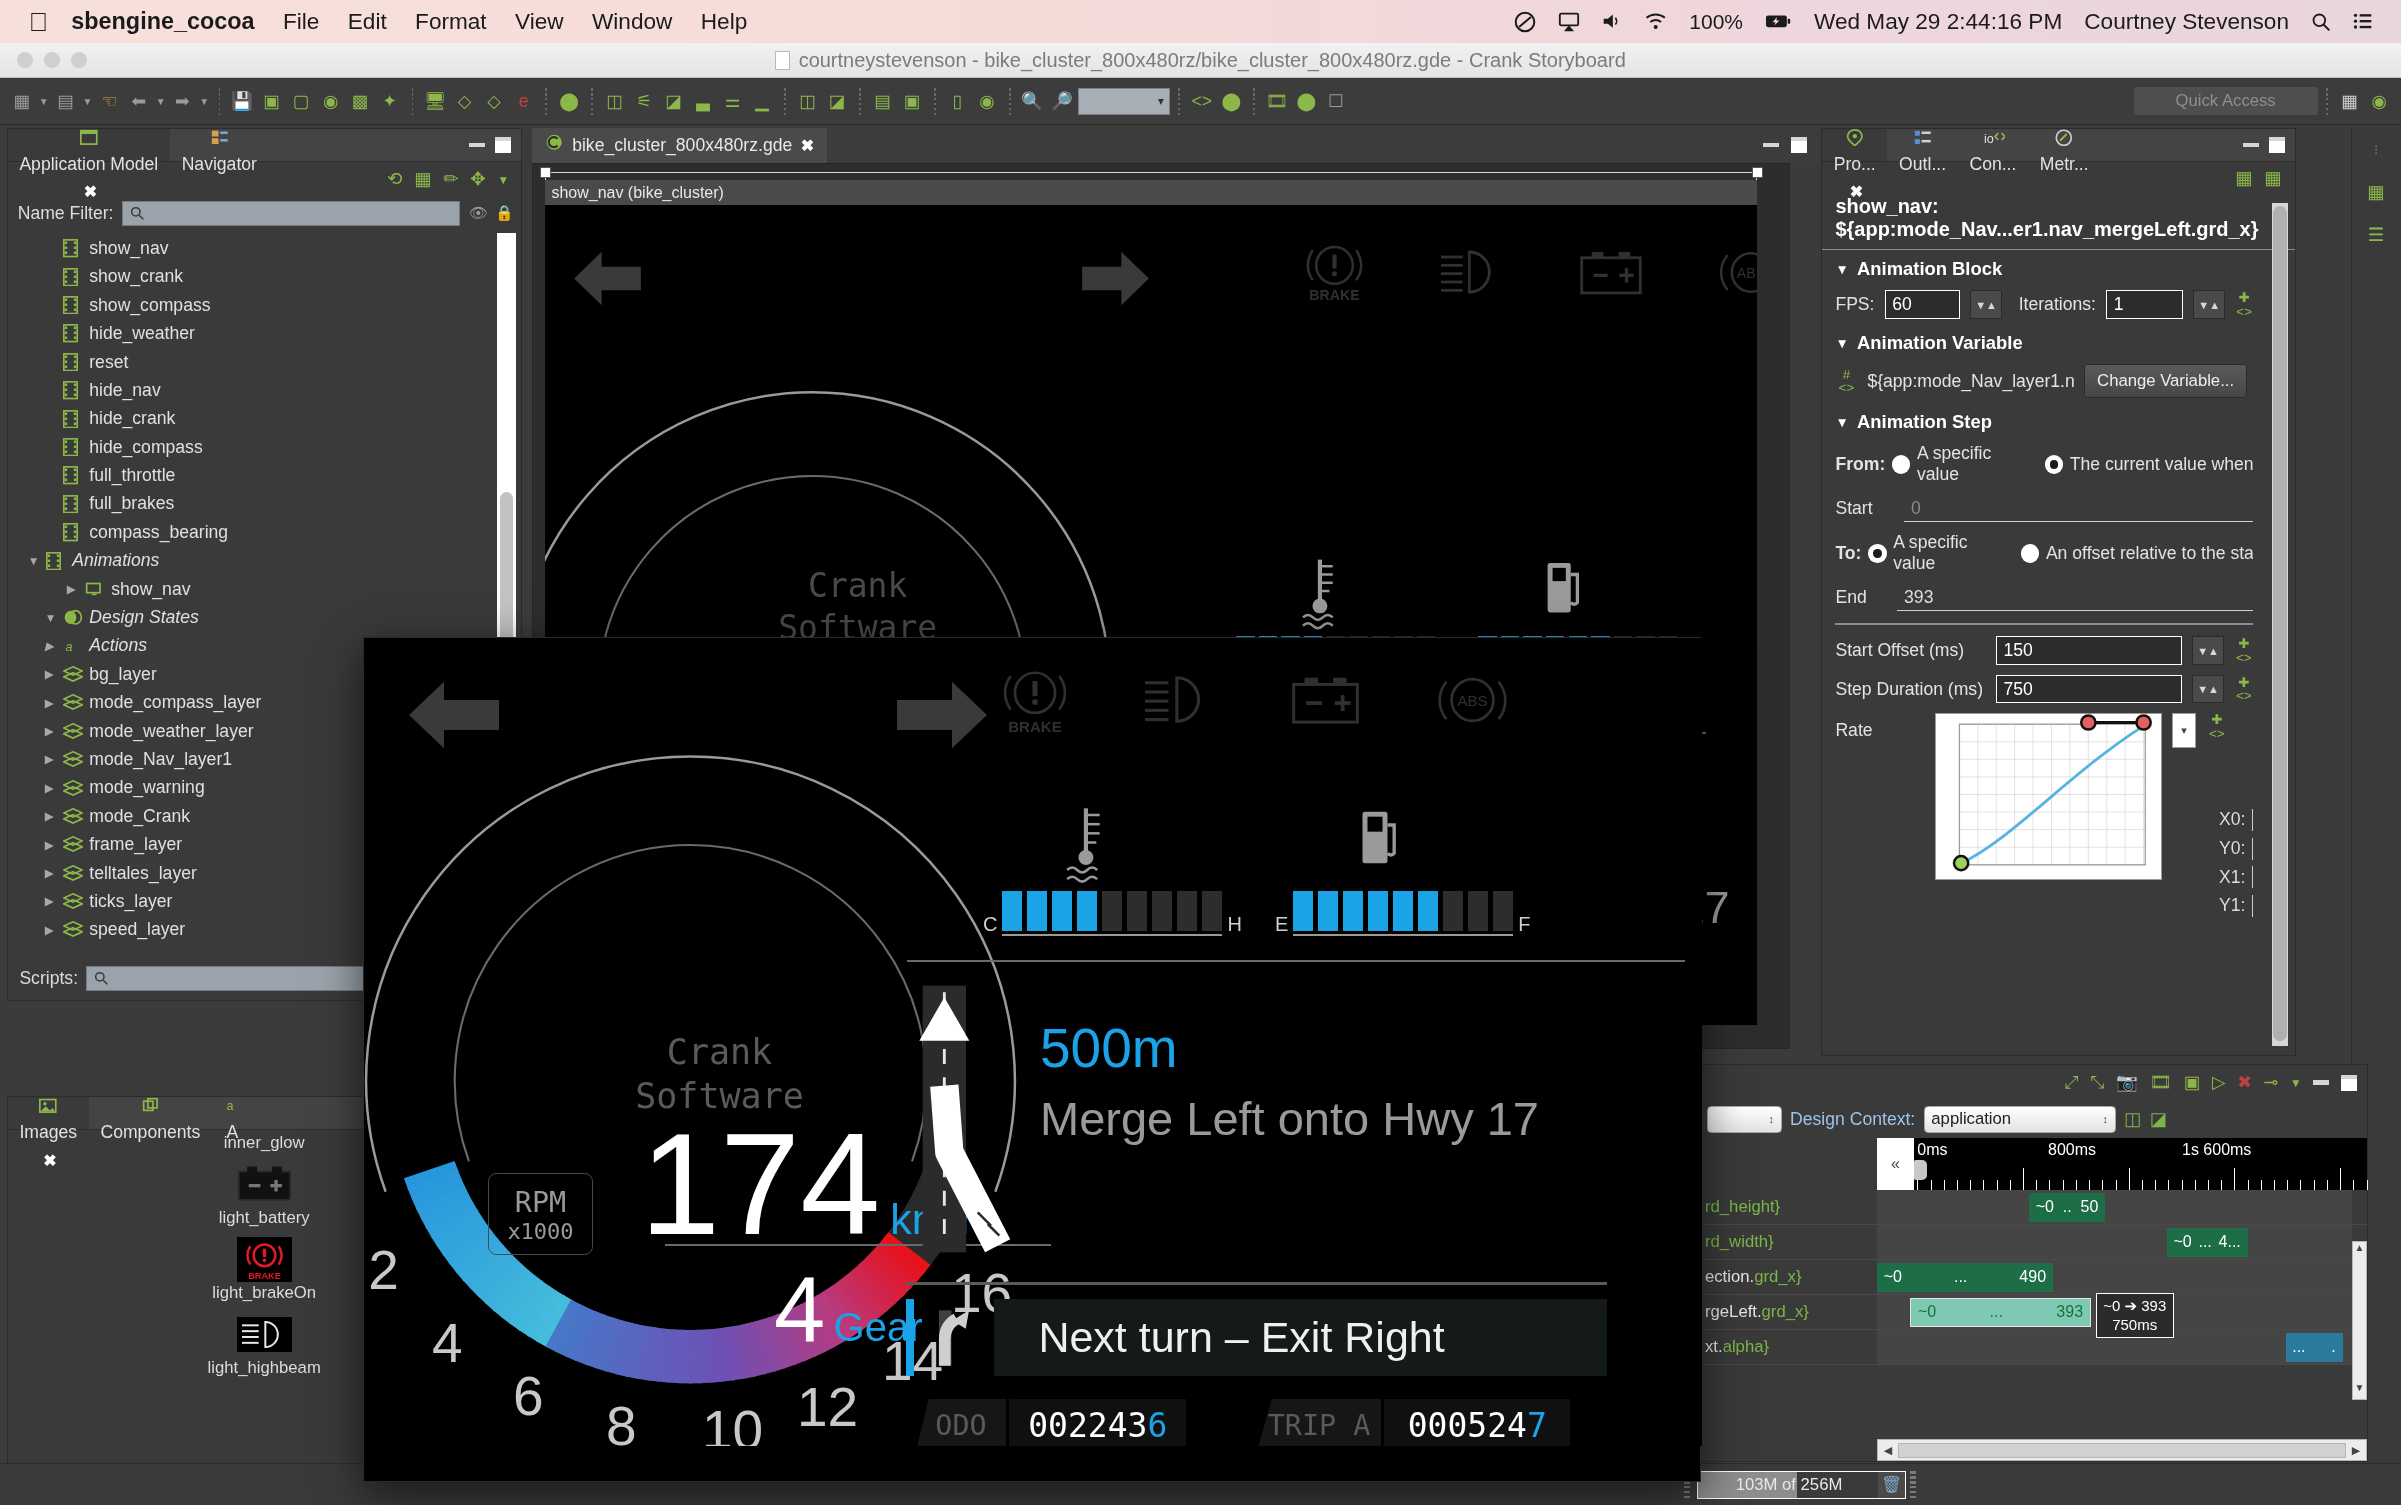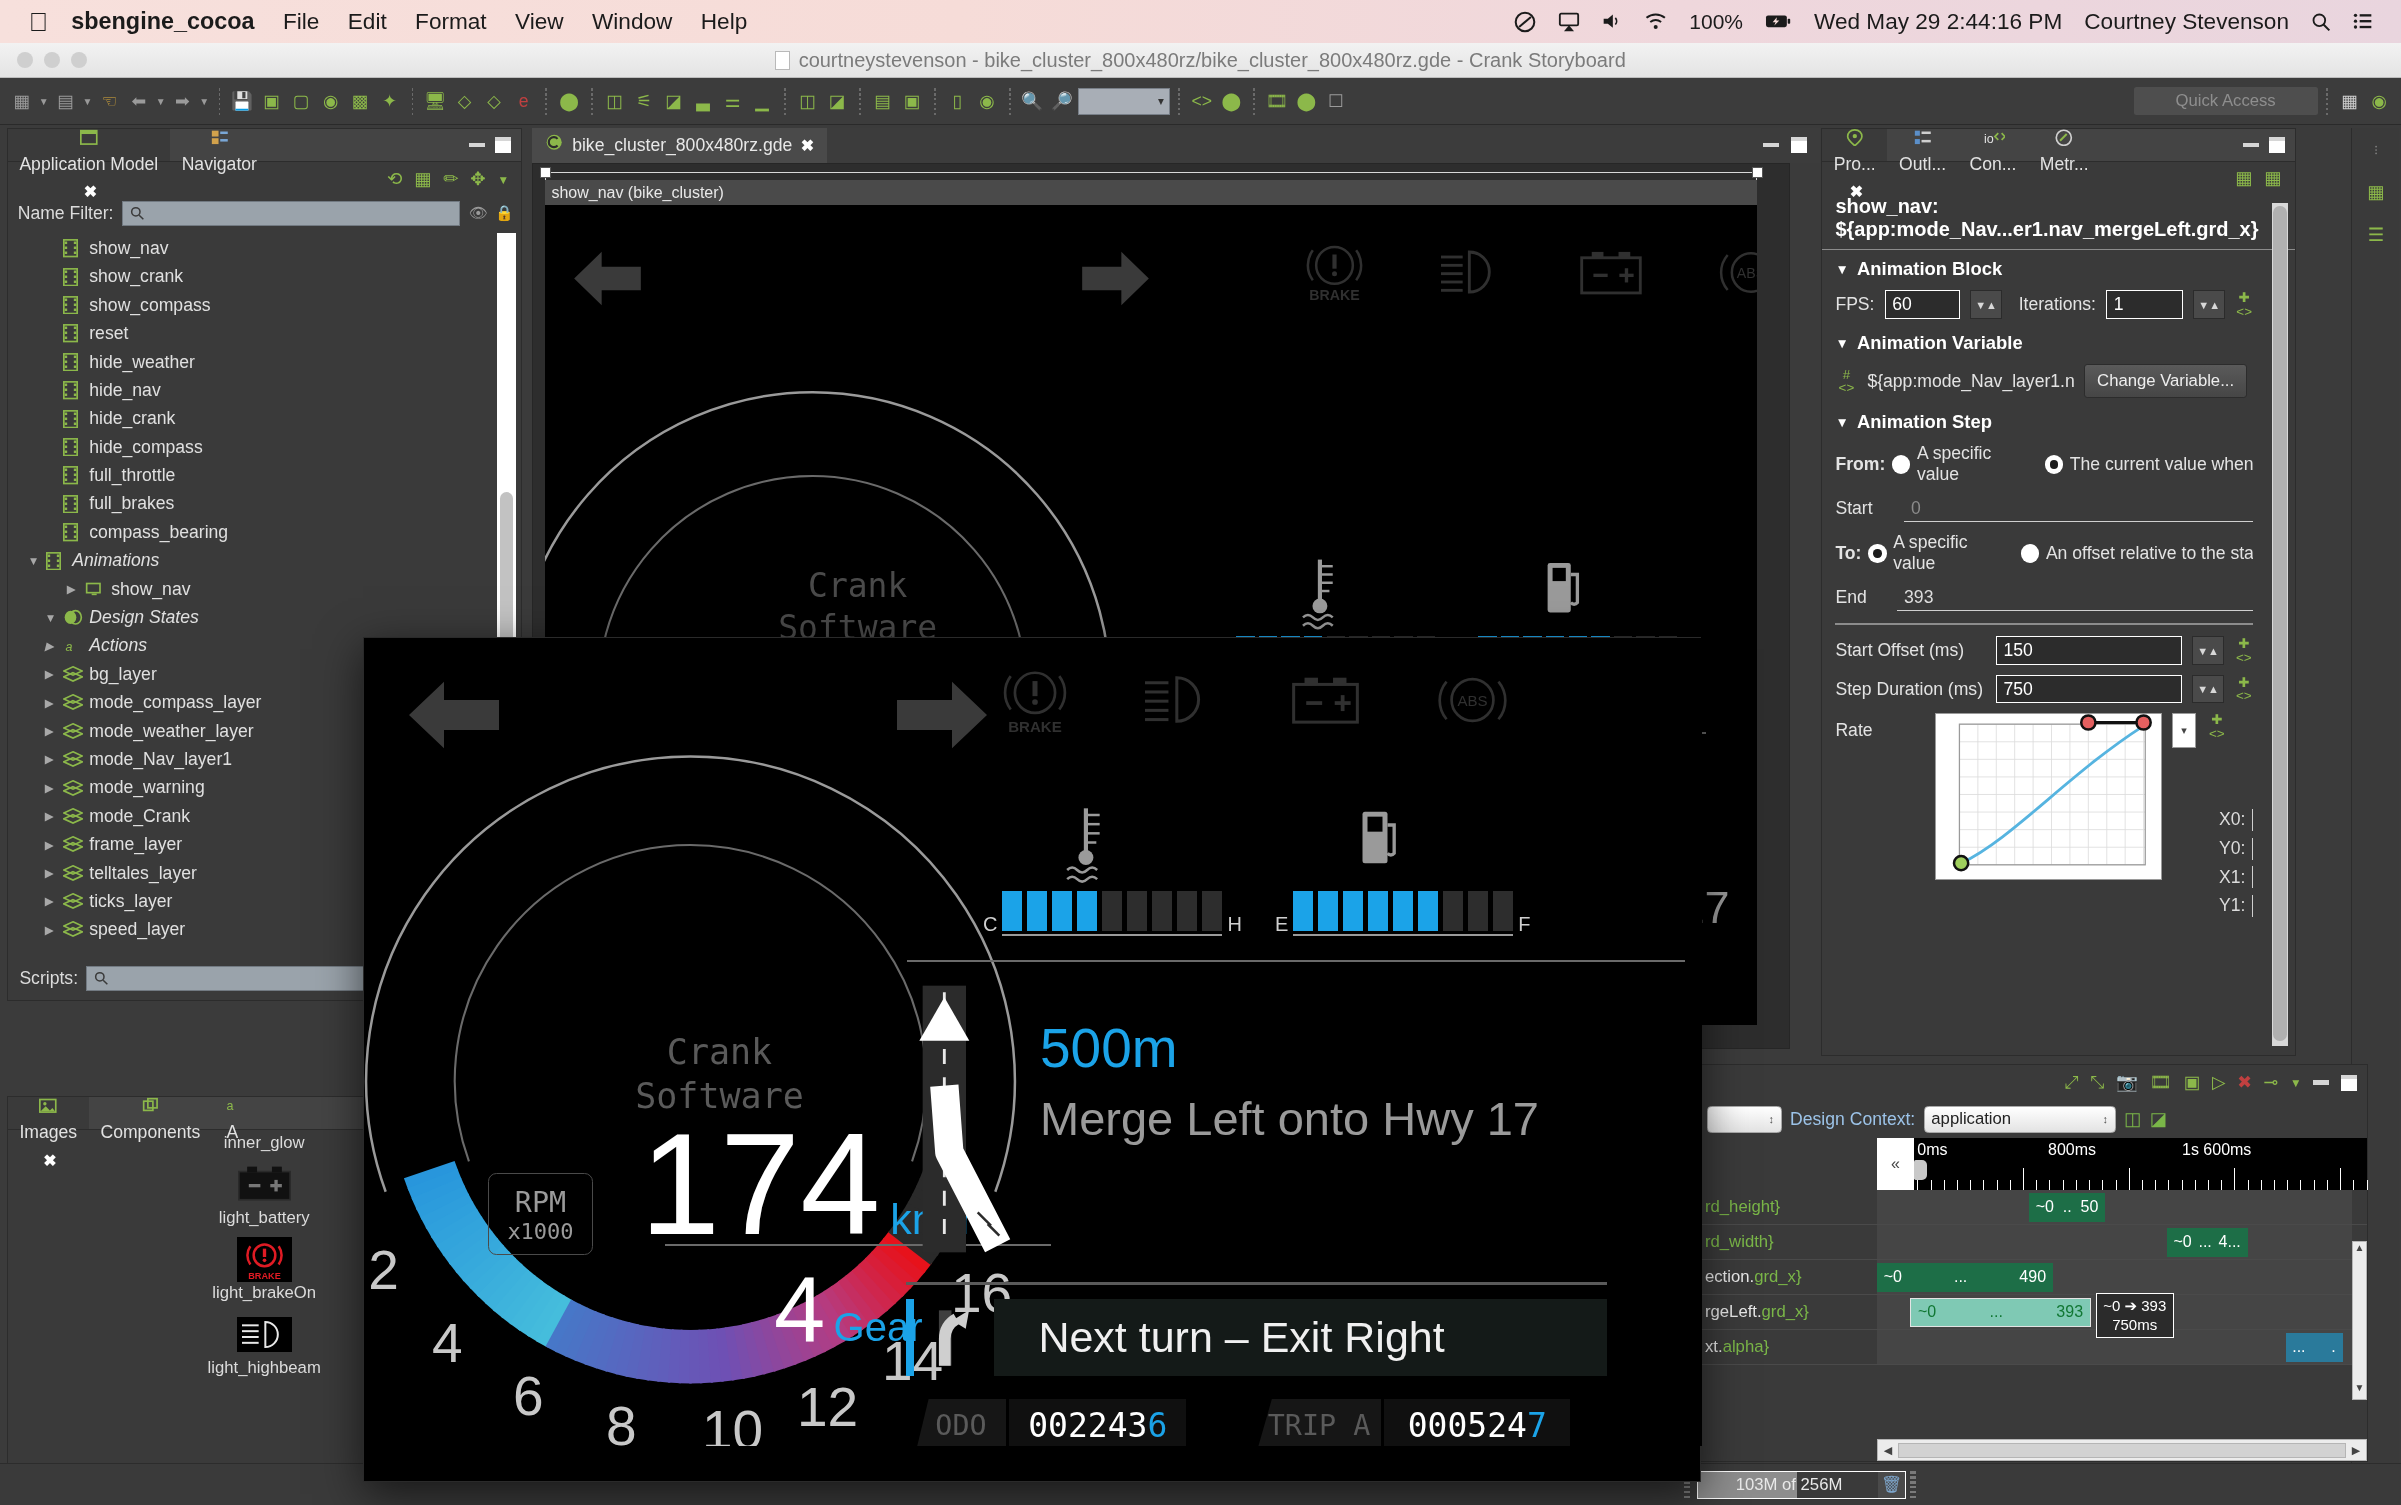--- a/index.html
+++ b/index.html
@@ -475,38 +475,38 @@
                 <g fill="#8cb84a">
                   <rect x="2" y="3" width="3" height="3"></rect>
                   <rect x="2" y="9" width="3" height="3"></rect>
                   <rect x="2" y="15" width="3" height="3"></rect>
                   <rect x="13" y="3" width="3" height="3"></rect>
                   <rect x="13" y="9" width="3" height="3"></rect>
                   <rect x="13" y="15" width="3" height="3"></rect>
                 </g>
               </svg>
             </span>
-            <span>reset</span>
+            <span>hide_weather</span>
           </div>
           <div class="trow ind1">
             <span class="arw"></span>
             <span class="ic">
               <svg width="15" height="18.4" viewBox="0 0 18 22">
                 <rect x="1" y="1" width="16" height="20" fill="none" stroke="#8cb84a" stroke-width="2"></rect>
                 <g fill="#8cb84a">
                   <rect x="2" y="3" width="3" height="3"></rect>
                   <rect x="2" y="9" width="3" height="3"></rect>
                   <rect x="2" y="15" width="3" height="3"></rect>
                   <rect x="13" y="3" width="3" height="3"></rect>
                   <rect x="13" y="9" width="3" height="3"></rect>
                   <rect x="13" y="15" width="3" height="3"></rect>
                 </g>
               </svg>
             </span>
-            <span>hide_weather</span>
+            <span>reset</span>
           </div>
           <div class="trow ind1">
             <span class="arw"></span>
             <span class="ic">
               <svg width="15" height="18.4" viewBox="0 0 18 22">
                 <rect x="1" y="1" width="16" height="20" fill="none" stroke="#8cb84a" stroke-width="2"></rect>
                 <g fill="#8cb84a">
                   <rect x="2" y="3" width="3" height="3"></rect>
                   <rect x="2" y="9" width="3" height="3"></rect>
                   <rect x="2" y="15" width="3" height="3"></rect>

